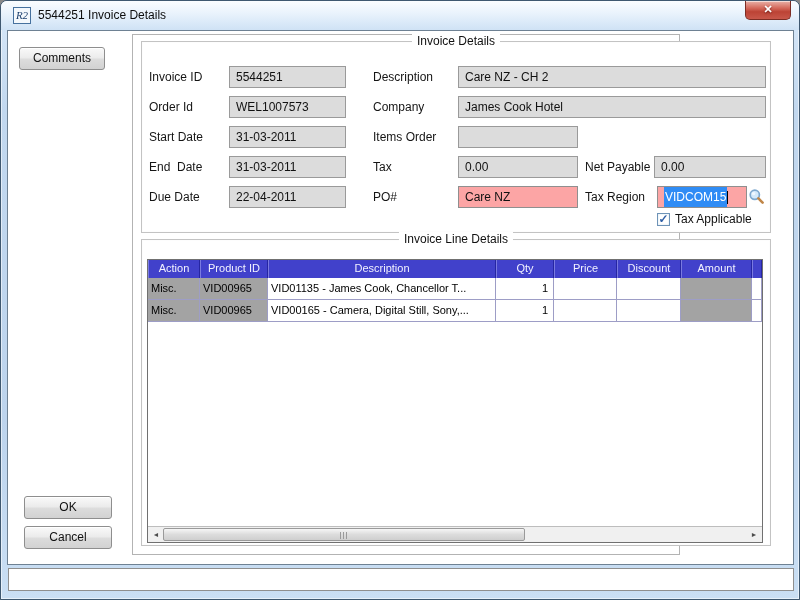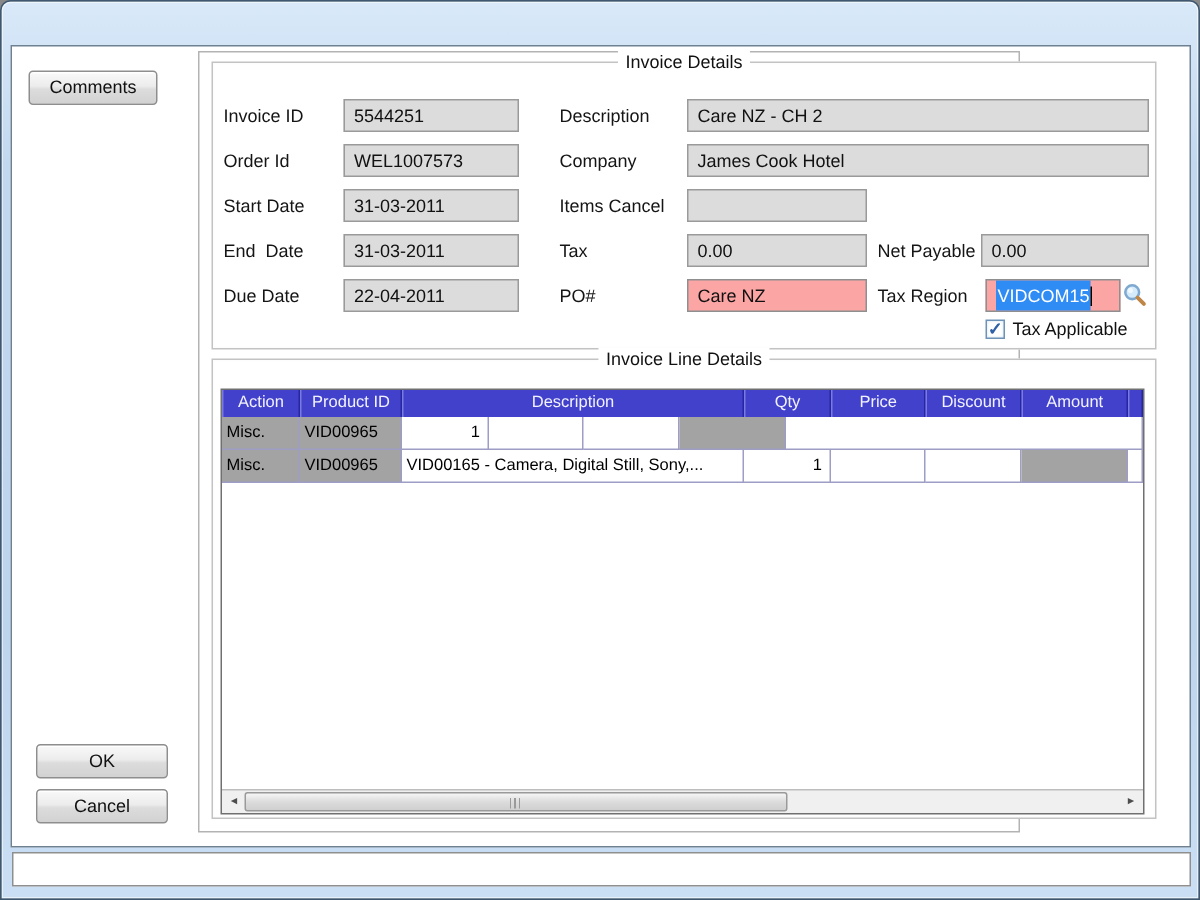--- a/index.html
+++ b/index.html
@@ -86,20 +86,25 @@
     background:repeating-linear-gradient(90deg,#9a9a9a 0 1px,transparent 1px 3px); }
   
   .statusbar{ position:absolute; left:7px; top:567px; width:786px; height:23px;
     background:#fff; border:1px solid #8f8f8f; font-size:11px; line-height:21px; padding-left:6px; color:#333; }
 </style>
 </head>
 <body>
 
 <div class="window">
 
+  <div class="titlebar">
+    <div class="app-icon">R2</div>
+    <div class="title-text">5544251 Invoice Details</div>
+    <div class="close-btn">✕</div>
+  </div>
 
   <div class="content">
 
     <div class="btn btn-ok">OK</div>
     <div class="btn btn-comments">Comments</div>
     <div class="btn btn-cancel">Cancel</div>
 
     <div class="main-panel">
 
       <div class="groupbox g1">
@@ -119,21 +124,21 @@
 
         <div class="flabel" style="left:7px;top:144px">Due Date</div>
         <div class="field ro" style="left:87px;top:144px;width:117px">22-04-2011</div>
 
         <div class="flabel" style="left:231px;top:24px">Description</div>
         <div class="field ro" style="left:316px;top:24px;width:308px">Care NZ - CH 2</div>
 
         <div class="flabel" style="left:231px;top:54px">Company</div>
         <div class="field ro" style="left:316px;top:54px;width:308px">James Cook Hotel</div>
 
-        <div class="flabel" style="left:231px;top:84px">Items Cancel</div>
+        <div class="flabel" style="left:231px;top:84px">Items Order</div>
         <div class="field ro" style="left:316px;top:84px;width:120px"></div>
 
         <div class="flabel" style="left:231px;top:114px">Tax</div>
         <div class="field ro" style="left:316px;top:114px;width:120px">0.00</div>
         <div class="flabel" style="left:443px;top:114px">Net Payable</div>
         <div class="field ro" style="left:512px;top:114px;width:112px">0.00</div>
 
         <div class="flabel" style="left:231px;top:144px">PO#</div>
         <div class="field rw" style="left:316px;top:144px;width:120px">Care NZ</div>
         <div class="flabel" style="left:443px;top:144px">Tax Region</div>
@@ -162,20 +167,21 @@
             <div class="hcell c3">Qty</div>
             <div class="hcell c4">Price</div>
             <div class="hcell c5">Discount</div>
             <div class="hcell c6">Amount</div>
             <div class="hcell c7"></div>
           </div>
 
           <div class="trow brow">
             <div class="bcell lav c0">Misc.</div>
             <div class="bcell lav c1">VID00965</div>
+            <div class="bcell c2">VID01135 - James Cook, Chancellor T...</div>
             <div class="bcell num c3">1</div>
             <div class="bcell c4"></div>
             <div class="bcell c5"></div>
             <div class="bcell lav c6"></div>
             <div class="bcell c7"></div>
           </div>
 
           <div class="trow brow">
             <div class="bcell lav c0">Misc.</div>
             <div class="bcell lav c1">VID00965</div>

